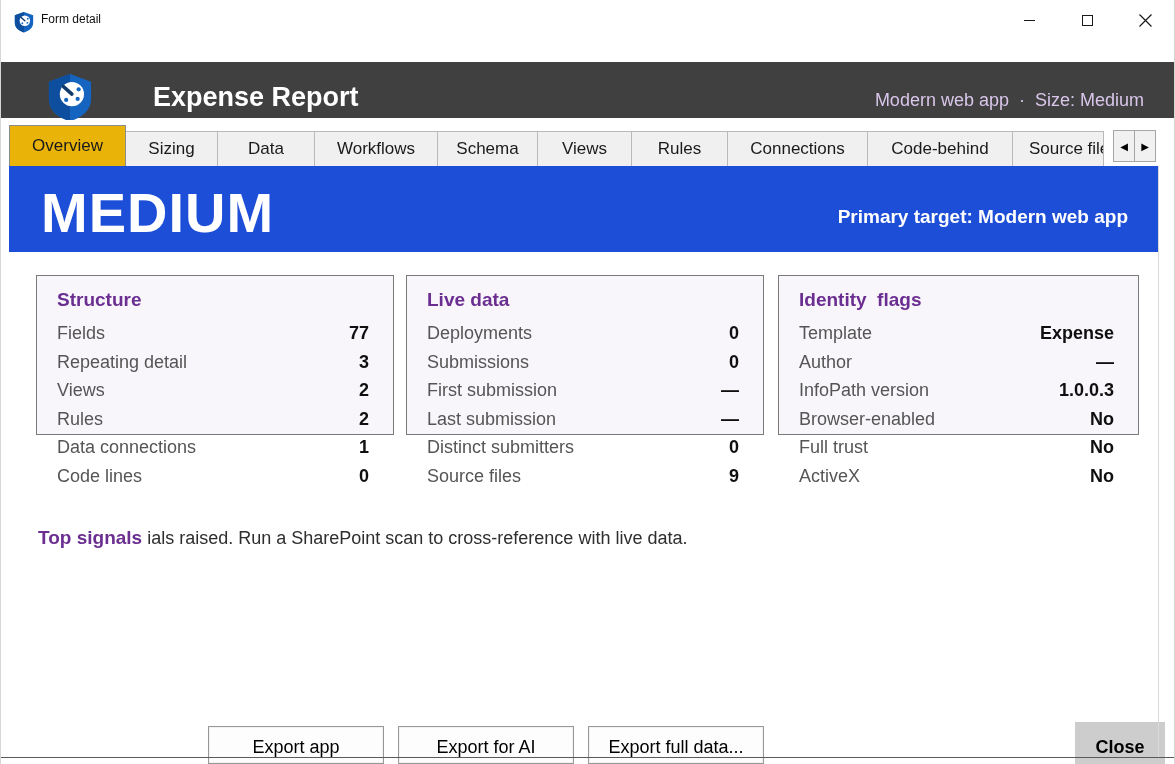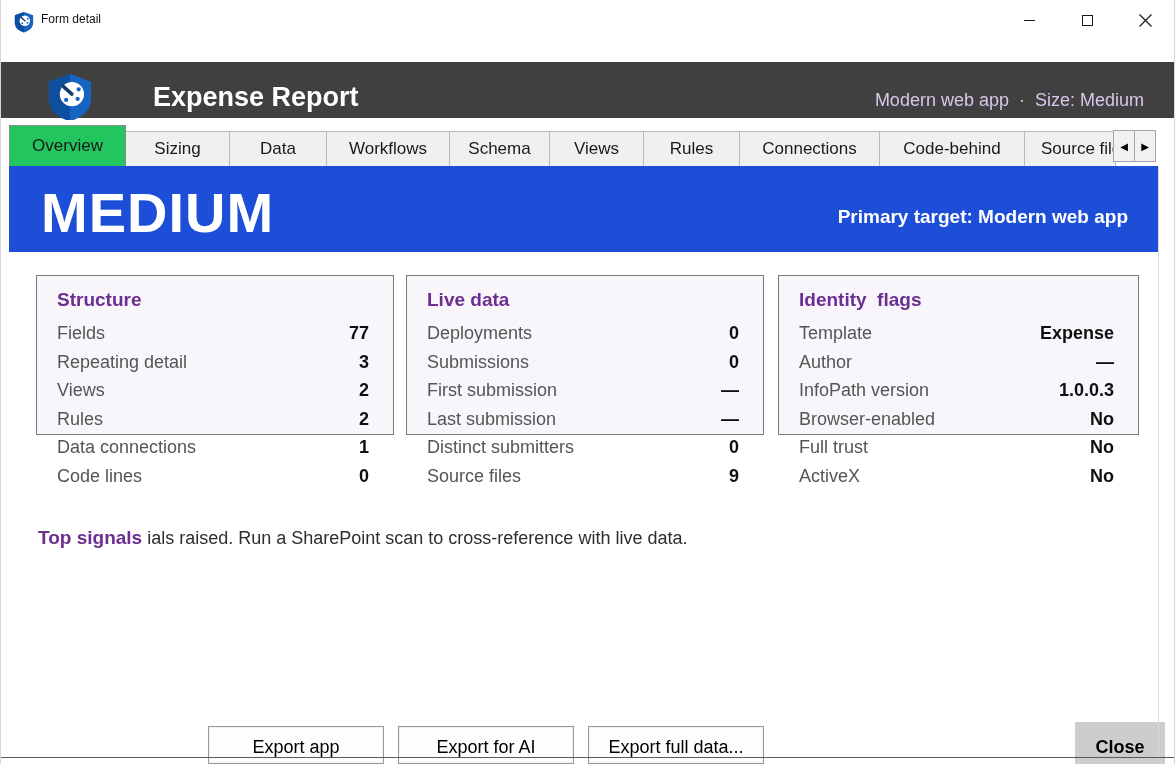--- a/index.html
+++ b/index.html
@@ -23,21 +23,21 @@
   .appheader-title { position:absolute; left:152px; top:20px; font-size:27px; font-weight:bold; color:#ffffff; }
   .appheader-meta { position:absolute; right:30px; top:28px; font-size:18px; color:#d9c6ea; white-space:pre; }
 
   
   .tabstrip { position:absolute; top:120px; left:0; width:100%; height:46px; background:#fff; }
   .tabs { position:absolute; left:8px; bottom:0; display:flex; align-items:flex-end; }
   .tab { height:35px; background:#f0f0f0; border:1px solid #b9b9b9; border-bottom:none;
          display:flex; align-items:center; justify-content:center; font-size:17px; color:#1a1a1a;
          margin-left:-1px; cursor:pointer; overflow:hidden; white-space:nowrap; }
   .tab.first { margin-left:0; }
-  .tab.active { height:41px; background:#22c55e; border:1px solid #8c8c8c; border-bottom:none; z-index:2; }
+  .tab.active { height:41px; background:#eab308; border:1px solid #8c8c8c; border-bottom:none; z-index:2; }
   .tab.clipped { justify-content:flex-start; padding-left:16px; }
   .tab-arrows { position:absolute; left:1113px; bottom:4px; display:flex; }
   .tab-arrow { width:22px; height:32px; background:#f1f1f1; border:1px solid #a6a6a6; margin-left:-1px;
                display:flex; align-items:center; justify-content:center; font-size:10px; color:#000; cursor:pointer; }
 
   
   .banner { position:absolute; top:166px; left:8px; width:1149px; height:86px; background:#1d4ed8; }
   .banner-size { position:absolute; left:32px; top:18px; font-size:56px; line-height:58px; font-weight:bold; color:#ffffff; letter-spacing:1px; }
   .banner-target { position:absolute; right:30px; top:40px; font-size:19px; font-weight:bold; color:#ffffff; }
 
@@ -110,21 +110,21 @@
       <circle cx="16" cy="14" r="1.1" fill="#1565c0"></circle>
       <circle cx="16.5" cy="9" r="1.1" fill="#1565c0"></circle>
     </svg>
     <div class="appheader-title">Expense Report</div>
     <div class="appheader-meta">Modern web app  ·  Size: Medium</div>
   </div>
 
   <div class="tabstrip">
     <div class="tabs">
       <div class="tab active first" style="width:117px">Overview</div>
-      <div class="tab" style="width:105px">Sizing</div>
+      <div class="tab" style="width:93px">Sizing</div>
       <div class="tab" style="width:98px">Data</div>
       <div class="tab" style="width:124px">Workflows</div>
       <div class="tab" style="width:101px">Schema</div>
       <div class="tab" style="width:95px">Views</div>
       <div class="tab" style="width:97px">Rules</div>
       <div class="tab" style="width:141px">Connections</div>
       <div class="tab" style="width:146px">Code-behind</div>
       <div class="tab clipped" style="width:92px">Source files</div>
     </div>
     <div class="tab-arrows">

